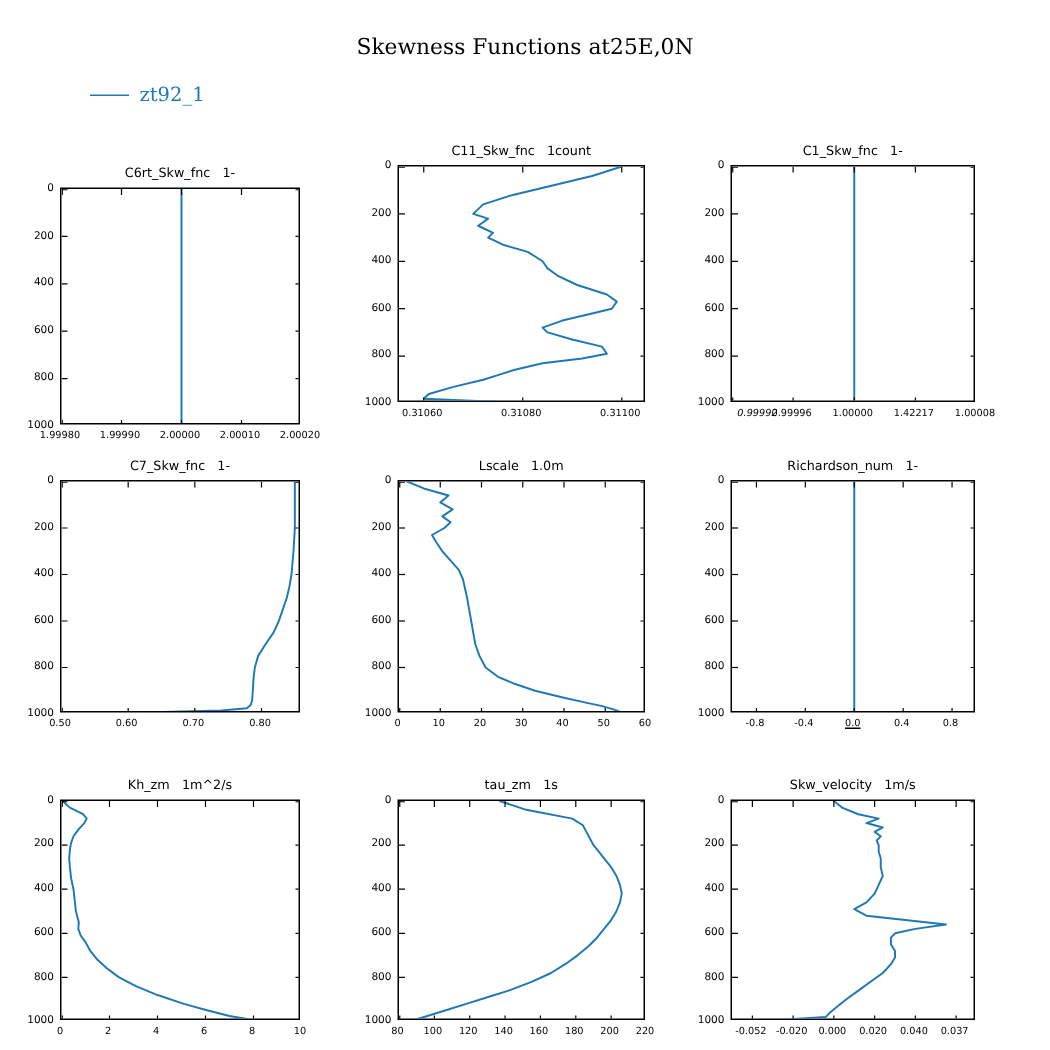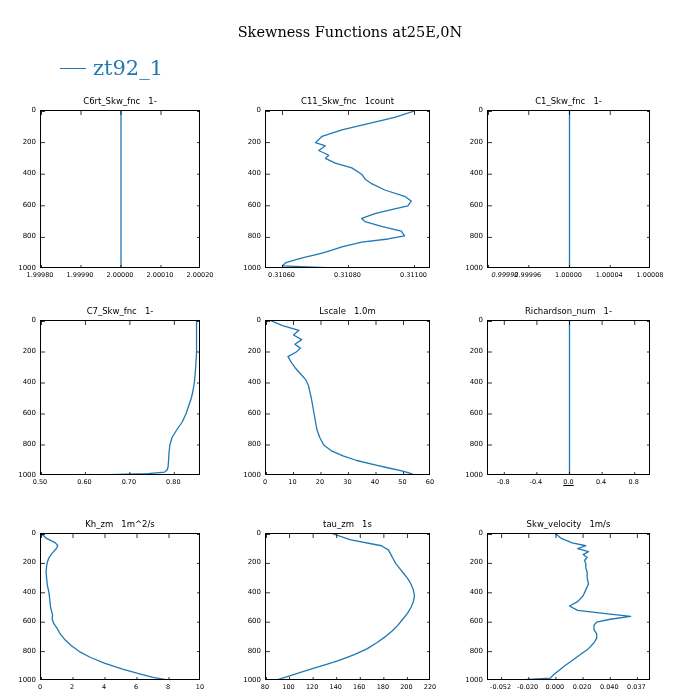--- a/index.html
+++ b/index.html
@@ -22,21 +22,21 @@
   #legend{
     position:absolute;
     top:56px;left:60px;
     display:flex;align-items:center;gap:7px;
   }
   #legend .line{
     width:26px;height:0;border-top:1.8px solid #1f78b4;
     display:inline-block;
   }
   #legend .lbl{
-    font-size:21px;color:#1f78b4;
+    font-size:13px;color:#1f78b4;
     font-family:"DejaVu Serif", serif;
   }
   .panel{
     position:absolute;
   }
   .panel .ptitle{
     position:absolute;
     top:-14px;left:0;width:100%;
     text-align:center;
     font-size:8.5px;
@@ -83,21 +83,21 @@
 <body>
 
 <div id="title">Skewness Functions at25E,0N</div>
 
 <div id="legend">
   <span class="line"></span>
   <span class="lbl">zt92_1</span>
 </div>
 
 <div id="panels">
-    <div class="panel" style="left: 40px; top: 110px; width: 160px; height: 183px;">
+    <div class="panel" style="left: 40px; top: 125px; width: 160px; height: 183px;">
       <div class="ptitle">C6rt_Skw_fnc   1-</div>
       <div class="plotbox" style="width: 160px; height: 158px;">
         <svg width="160" height="158" viewBox="0 0 160 158">
           <polyline points="80.00,0.00 80.00,15.80 80.00,31.60 80.00,47.40 80.00,63.20 80.00,79.00 80.00,94.80 80.00,110.60 80.00,126.40 80.00,142.20 80.00,158.00" fill="none" stroke="#1f78b4" stroke-width="1.3" stroke-linejoin="round" stroke-linecap="round"></polyline>
         </svg>
         <svg width="160" height="158" viewBox="0 0 160 158" style="position: absolute; left: 0px; top: 0px; pointer-events: none;">
           <line x1="0" x2="4" y1="0.5" y2="0.5" stroke="#000" stroke-width="0.8"></line>
           <line x1="156" x2="160" y1="0.5" y2="0.5" stroke="#000" stroke-width="0.8"></line>
           <line x1="0" x2="4" y1="31.6" y2="31.6" stroke="#000" stroke-width="0.8"></line>
           <line x1="156" x2="160" y1="31.6" y2="31.6" stroke="#000" stroke-width="0.8"></line>
@@ -214,21 +214,21 @@
         <div class="ylab" style="top: 31.6px;">200</div>
         <div class="ylab" style="top: 63.2px;">400</div>
         <div class="ylab" style="top: 94.8px;">600</div>
         <div class="ylab" style="top: 126.4px;">800</div>
         <div class="ylab" style="top: 158px;">1000</div>
       </div>
       <div class="xlabels" style="top: 161px;">
         <div class="xlab" style="left: 18px; font-style: italic;">0.99992</div>
         <div class="xlab" style="left: 40.75px;">0.99996</div>
         <div class="xlab" style="left: 81.5px;">1.00000</div>
-        <div class="xlab" style="left: 122.25px;">1.00004</div>
+        <div class="xlab" style="left: 122.25px;">1.42217</div>
         <div class="xlab" style="left: 163px;">1.00008</div>
       </div>
     </div>
     <div class="panel" style="left: 40px; top: 320px; width: 160px; height: 155px;">
       <div class="ptitle">C7_Skw_fnc   1-</div>
       <div class="plotbox" style="width: 160px; height: 155px;">
         <svg width="160" height="155" viewBox="0 0 160 155">
           <polyline points="155.56,0.00 155.56,15.50 155.56,31.00 154.67,46.50 153.33,62.00 152.00,69.75 150.22,77.50 147.56,85.25 144.89,93.00 141.33,100.75 136.00,108.50 131.11,116.25 128.89,124.00 128.00,131.75 127.56,139.50 127.11,145.70 126.22,148.80 123.56,151.13 106.67,152.68 44.44,154.22 0.00,155.00" fill="none" stroke="#1f78b4" stroke-width="1.3" stroke-linejoin="round" stroke-linecap="round"></polyline>
         </svg>
         <svg width="160" height="155" viewBox="0 0 160 155" style="position: absolute; left: 0px; top: 0px; pointer-events: none;">

